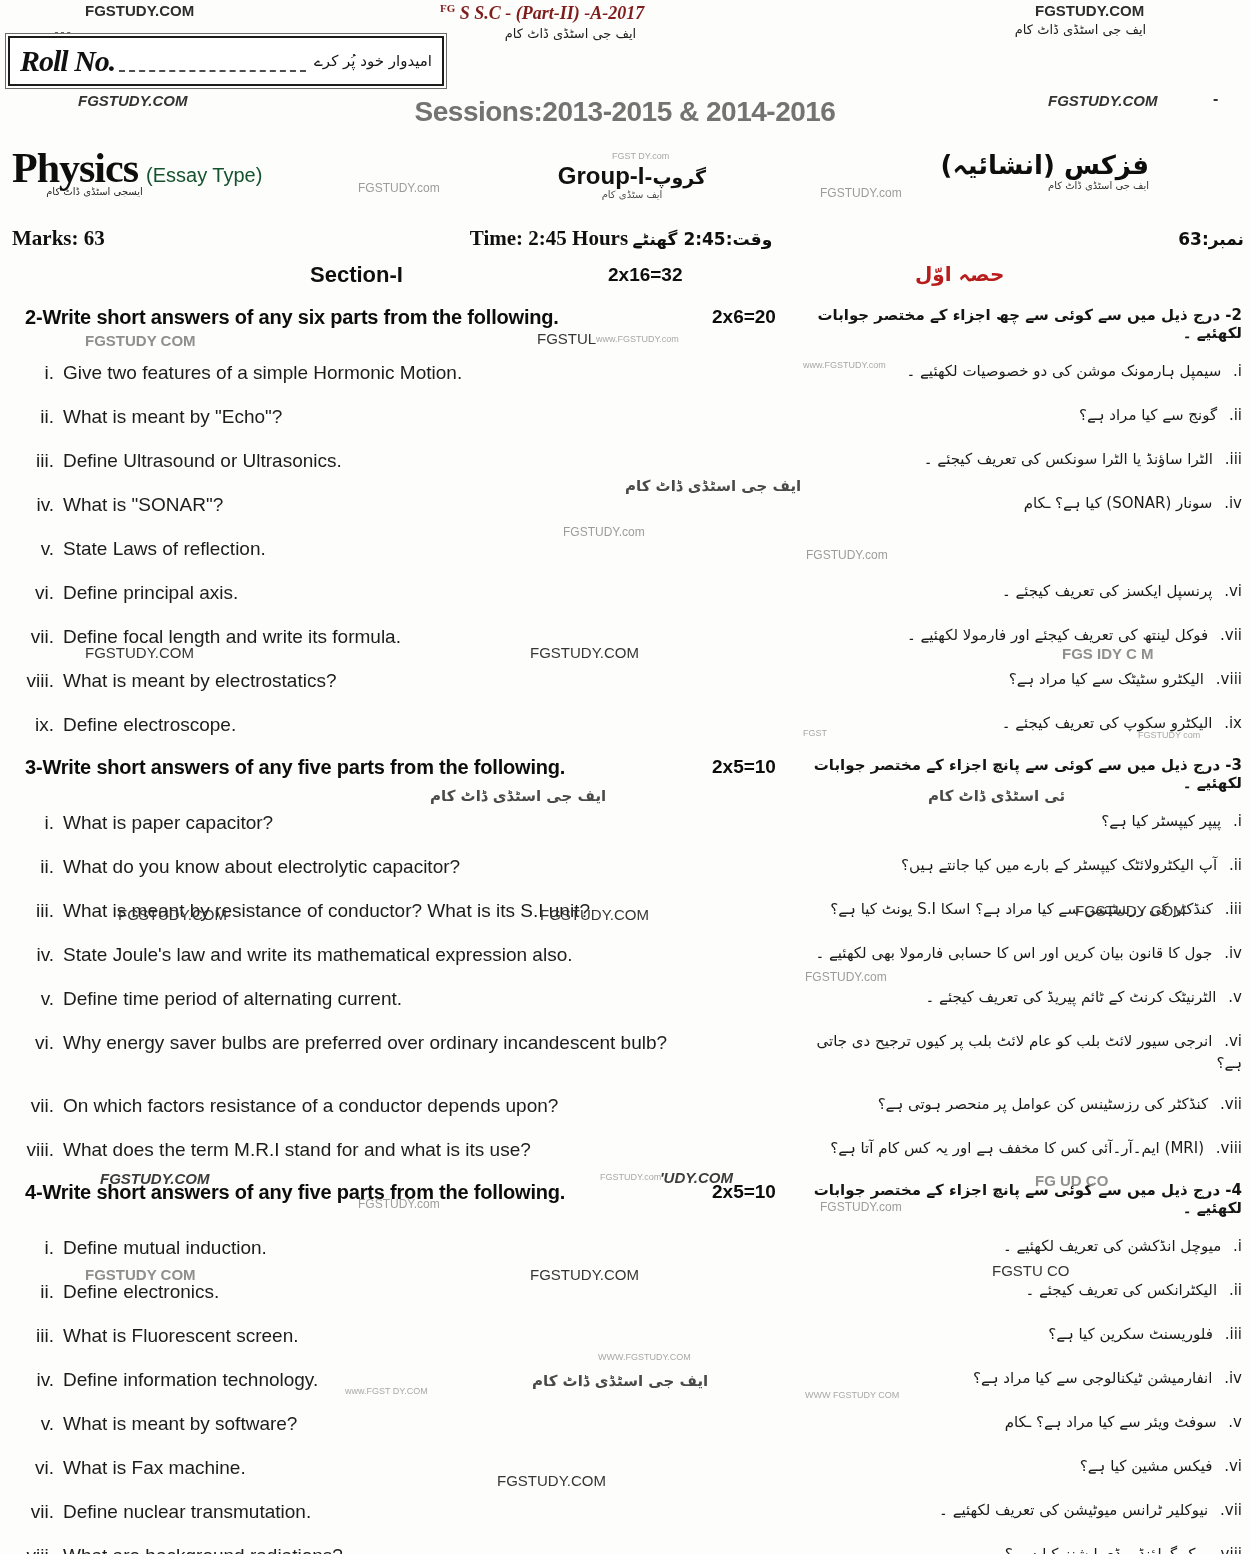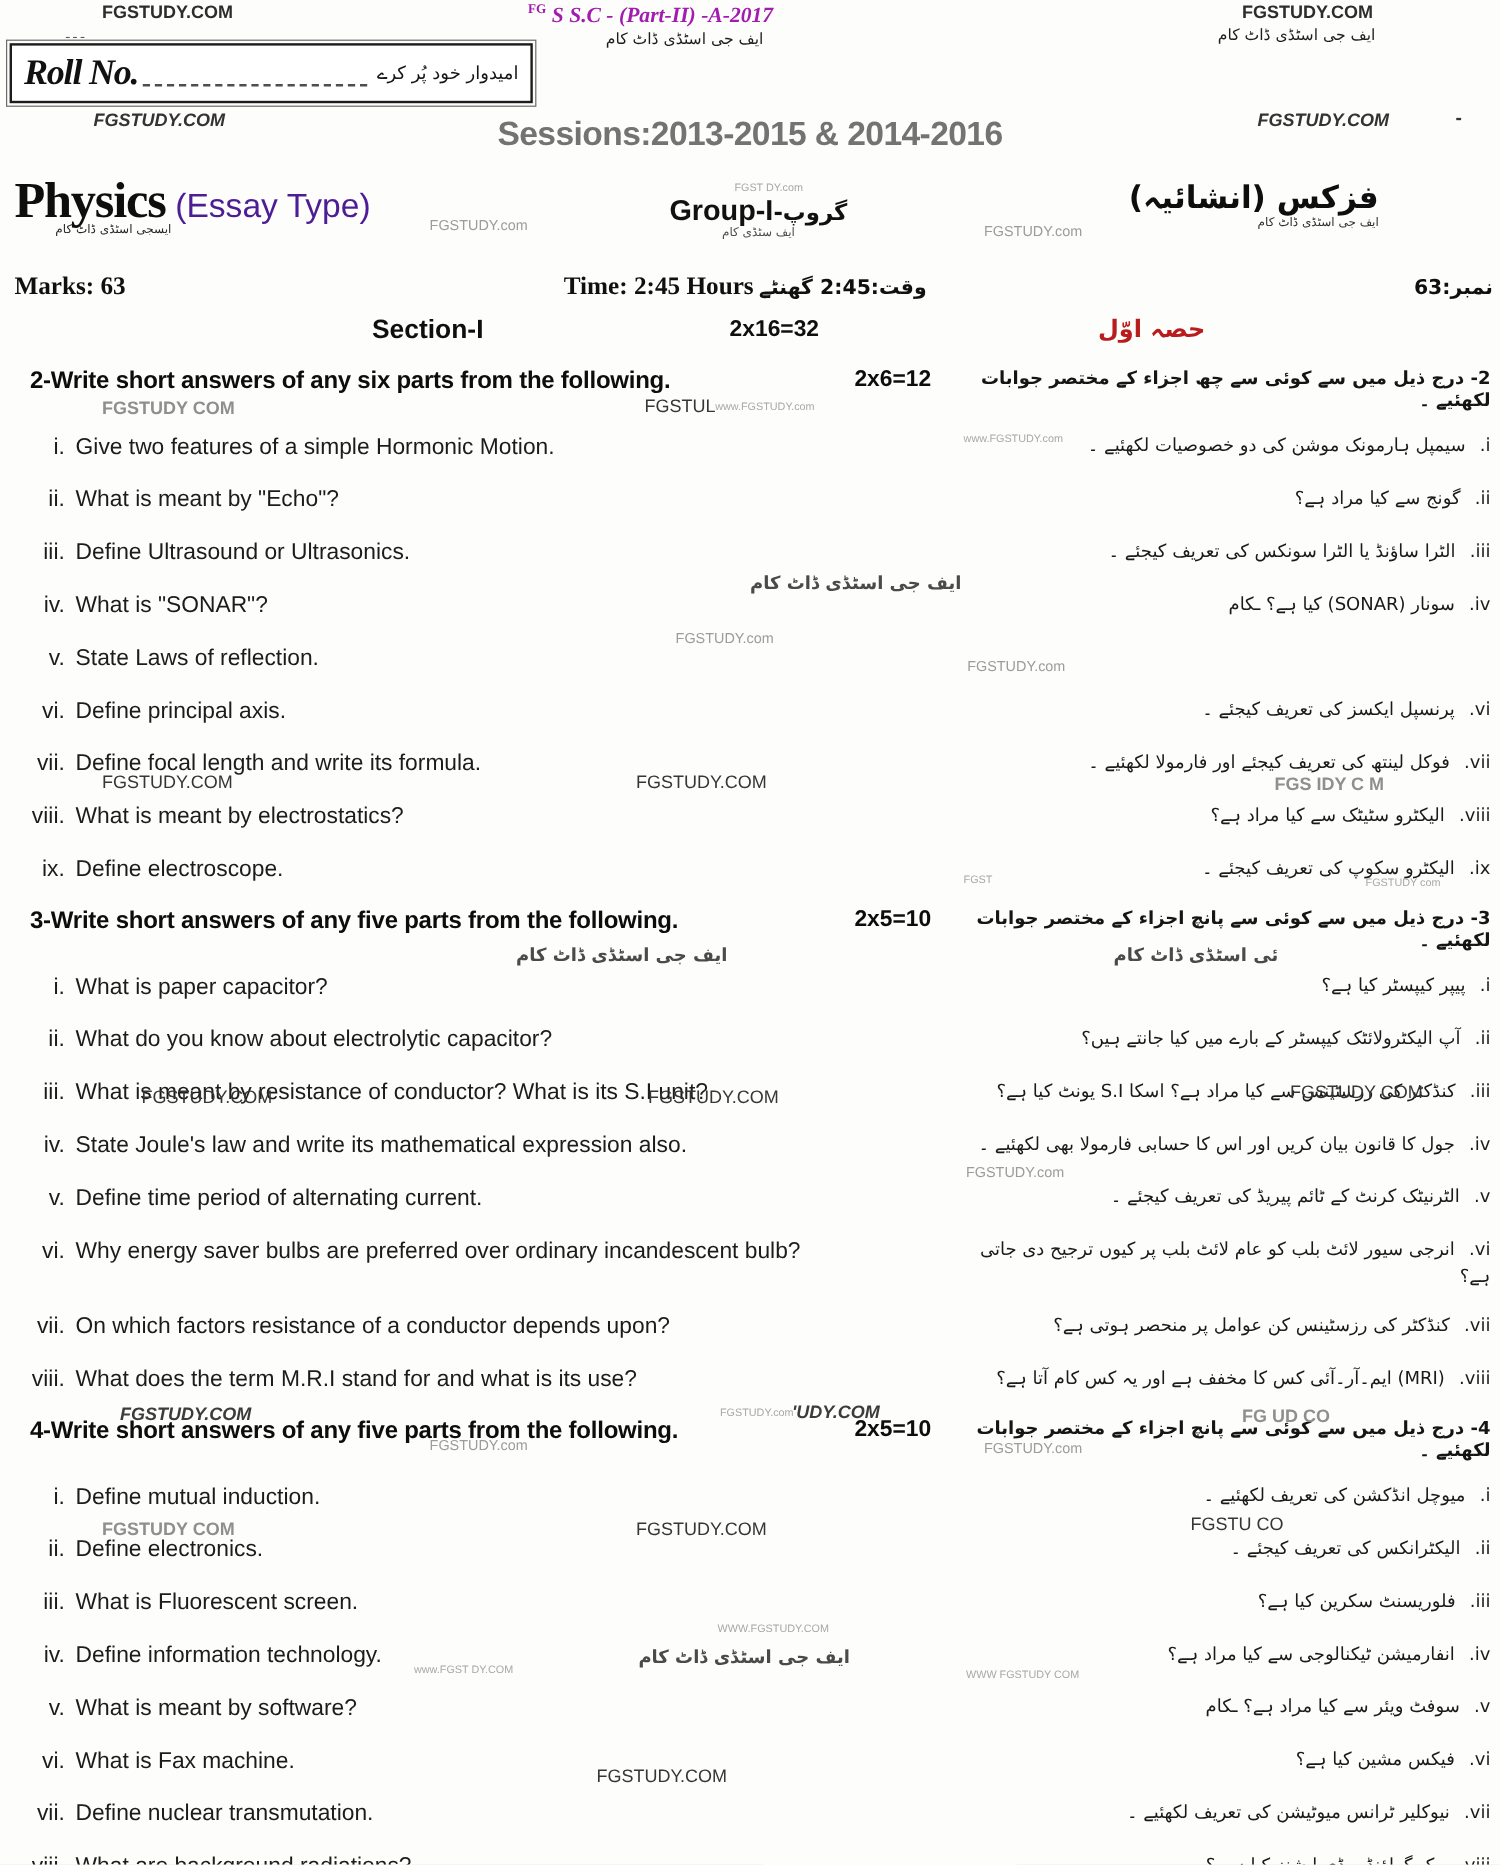--- a/index.html
+++ b/index.html
@@ -8,21 +8,21 @@
     position:relative; width:1250px; height:1554px; margin:0 auto;
     background:#fdfdfb; color:#181818; overflow:hidden;
     font-family:"Liberation Sans", sans-serif;
   }
   .ur { font-family:"DejaVu Sans", sans-serif; }
 
   
   .abs { position:absolute; white-space:nowrap; }
   .top-site-left   { left:85px;  top:2px;  font-weight:700; font-size:15px; color:#2d2d2d; }
   .top-dashes      { left:55px;  top:24px; font-size:10px; color:#555; letter-spacing:4px; }
-  .exam-code       { left:440px; top:2px;  font-family:"Liberation Serif", serif; font-style:italic; font-weight:700; font-size:18px; color:#a21caf; }
+  .exam-code       { left:440px; top:2px;  font-family:"Liberation Serif", serif; font-style:italic; font-weight:700; font-size:18px; color:#7f1d1d; }
   .exam-code sup   { font-size:11px; font-style:normal; }
   .exam-code-ur    { left:478px; top:26px; width:185px; text-align:center; font-size:13px; color:#1d1d1d; direction:rtl; }
   .top-site-right  { left:1035px; top:2px; font-weight:700; font-size:15px; color:#2d2d2d; }
   .top-site-right-ur { left:988px; top:22px; width:185px; text-align:center; font-size:13px; color:#1d1d1d; direction:rtl; }
 
   .rollno-box {
     position:absolute; left:8px; top:36px; width:436px; height:50px;
     border:2px solid #1c1c1c; outline:1px solid #6b6b6b; outline-offset:2px;
     display:flex; align-items:center; padding:0 10px; box-sizing:border-box; background:#fff;
   }
@@ -32,21 +32,21 @@
 
   .mid-site-left  { left:78px;  top:92px; font-weight:700; font-style:italic; font-size:15px; color:#333; }
   .mid-site-right { left:1048px; top:92px; font-weight:700; font-style:italic; font-size:15px; color:#333; }
   .mid-dash       { left:1213px; top:90px; font-weight:700; font-size:16px; color:#333; }
   .sessions       { left:0; right:0; top:96px; text-align:center; font-weight:700; font-size:28px; color:#737373; letter-spacing:-0.5px; }
 
   
   .content { position:absolute; top:148px; left:0; right:0; padding:0 6px 0 12px; }
   .hdr-row1 { display:grid; grid-template-columns:340px 560px 1fr; height:64px; }
   .subject      { font-family:"Liberation Serif", serif; font-weight:700; font-size:42px; letter-spacing:-1px; color:#0e0e0e; line-height:40px; }
-  .essay-type   { font-size:28px; color:#4c1d95; margin-left:8px; }
+  .essay-type   { font-size:20px; color:#14532d; margin-left:8px; }
   .subject-note { font-size:10px; color:#272727; margin:-2px 0 0 20px; width:125px; text-align:center; direction:rtl; }
   .hdr-group    { text-align:center; padding-top:14px; }
   .group-en     { font-weight:700; font-size:24px; color:#111; }
   .group-ur     { font-weight:700; font-size:19px; color:#111; }
   .group-note   { font-size:10px; color:#4d4d4d; margin-top:-1px; direction:rtl; }
   .hdr-title-ur { text-align:right; padding:2px 95px 0 0; }
   .title-ur     { font-weight:700; font-size:26px; color:#0e0e0e; direction:rtl; line-height:30px; }
   .title-note   { font-size:10px; color:#303030; direction:rtl; margin-top:0; }
 
   .hdr-row2 { display:flex; margin-top:14px; height:28px; align-items:baseline; }
@@ -142,21 +142,21 @@
     <div class="hdr-row3">
       <span class="section-en">Section-I</span>
       <span class="section-marks">2x16=32</span>
       <span class="section-ur ur">حصہ اوّل</span>
     </div>
 
     <div id="questions">
   <div class="question">
     <div class="q-head">
       <div class="q-head-en">2-Write short answers of any six parts from the following.</div>
-      <div class="q-marks">2x6=12</div>
+      <div class="q-marks">2x6=20</div>
       <div class="q-head-ur ur">2- درج ذیل میں سے کوئی سے چھ اجزاء کے مختصر جوابات لکھئیے ۔</div>
     </div>
     <div class="q-items">
   <div class="item">
     <div class="item-en">
       <span class="item-num">i.</span>
       <span class="item-en-text">Give two features of a simple Hormonic Motion.</span>
     </div>
     <div class="item-ur ur">
       <span class="item-num-ur">i.</span>

